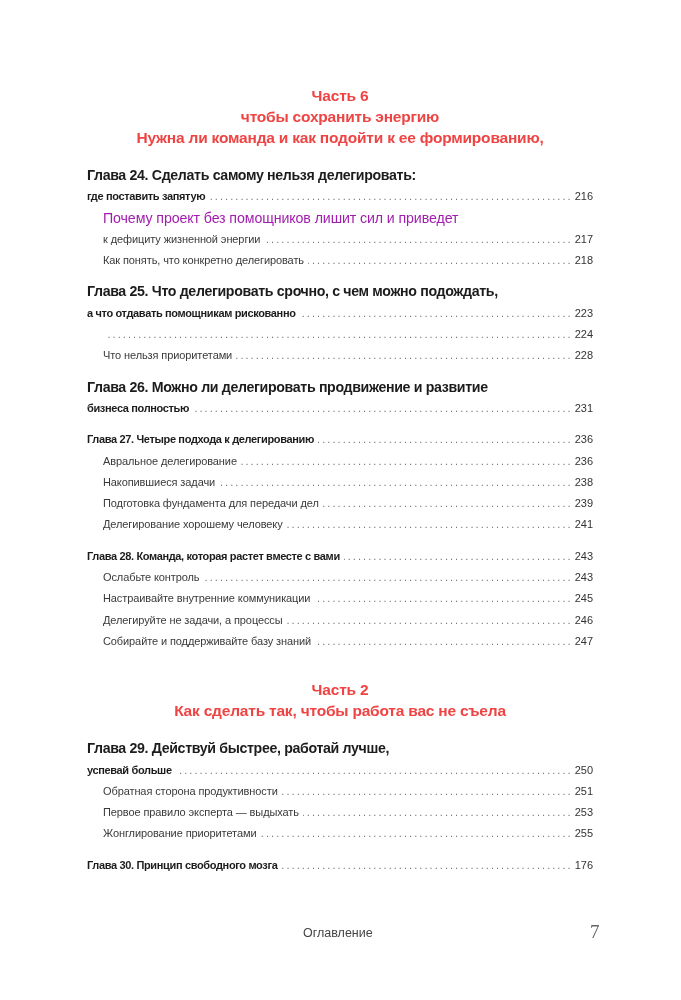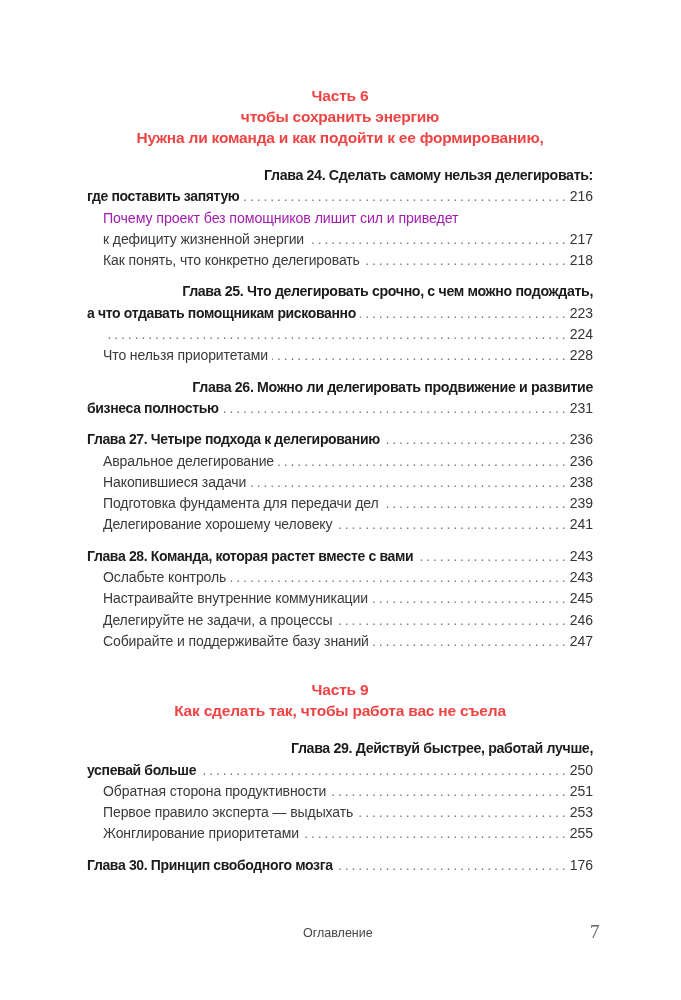--- a/index.html
+++ b/index.html
@@ -8,25 +8,25 @@
     font-family: "Liberation Sans", "DejaVu Sans", sans-serif;
     color: #222;
   }
   .page { position: absolute; left: 87px; top: 85px; width: 506px; }
   .part { text-align: center; font-weight: bold; font-size: 15.5px; line-height: 21px; color: #ef4444; letter-spacing: -0.2px; }
   .part .num { display: block; }
   .part .title { display: block; }
   .part-6 { margin-bottom: 17px; }
   .part-7 { margin-top: 27px; margin-bottom: 17px; }
   .chapter { margin-bottom: 10px; }
-  .entry { display: flex; align-items: baseline; font-size: 14px; line-height: 21.3px; white-space: nowrap; }
+  .entry { display: flex; align-items: baseline; font-size: 11px; line-height: 21.3px; white-space: nowrap; }
   .entry.chap { font-weight: bold; color: #1c1c1c; letter-spacing: -0.35px; }
   .entry.sub { padding-left: 16px; color: #3a3a3a; letter-spacing: -0.1px; }
   .pre { display: block; font-size: 14.2px; line-height: 21.3px; white-space: nowrap; }
-  .pre.chap { font-weight: bold; color: #1c1c1c; letter-spacing: -0.35px; text-align: right; }
+  .pre.chap { font-weight: bold; color: #1c1c1c; letter-spacing: -0.35px; }
   .pre.sub { padding-left: 16px; color: #a21caf; letter-spacing: -0.1px; }
   .label { flex: 0 0 auto; }
   .dots {
     flex: 1 1 auto; overflow: hidden; margin: 0 4px 0 4px; color: #777;
     font-weight: normal; letter-spacing: 3.6px; height: 21px;
   }
   .dots::before { content: ". . . . . . . . . . . . . . . . . . . . . . . . . . . . . . . . . . . . . . . . . . . . . . . . . . . . . . . . . . . . . . . . . . . . . . . . . . . . . . . . . . . . . . . . . . . . . . . . . . . . . . . . . . . . . . . . . . . . . . . . . . . . . . . . . . . . . . . . . . . ."; letter-spacing: 0; word-spacing: -1px; display: block; text-align: right; direction: rtl; }
   .pg { flex: 0 0 auto; font-weight: normal; color: #333; letter-spacing: 0; }
   .footer-label { position: absolute; left: 303px; top: 926px; font-size: 12.5px; color: #444; }
   .footer-page { position: absolute; left: 590px; top: 921px; font-family: "Liberation Serif", "DejaVu Serif", serif; font-size: 19px; color: #666; }
@@ -139,21 +139,21 @@
       <span class="pg">246</span>
     </div>
     <div class="entry sub">
       <span class="label">Собирайте и поддерживайте базу знаний</span>
       <span class="dots"></span>
       <span class="pg">247</span>
     </div>
   </div>
 
   <div class="part part-7">
-    <span class="num">Часть 9</span>
+    <span class="num">Часть 2</span>
     <span class="title">Как сделать так, чтобы работа вас не съела</span>
   </div>
 
   <div class="chapter">
     <span class="pre chap">Глава 29. Действуй быстрее, работай лучше,</span>
     <div class="entry chap">
       <span class="label">успевай больше</span>
       <span class="dots"></span>
       <span class="pg">250</span>
     </div>

